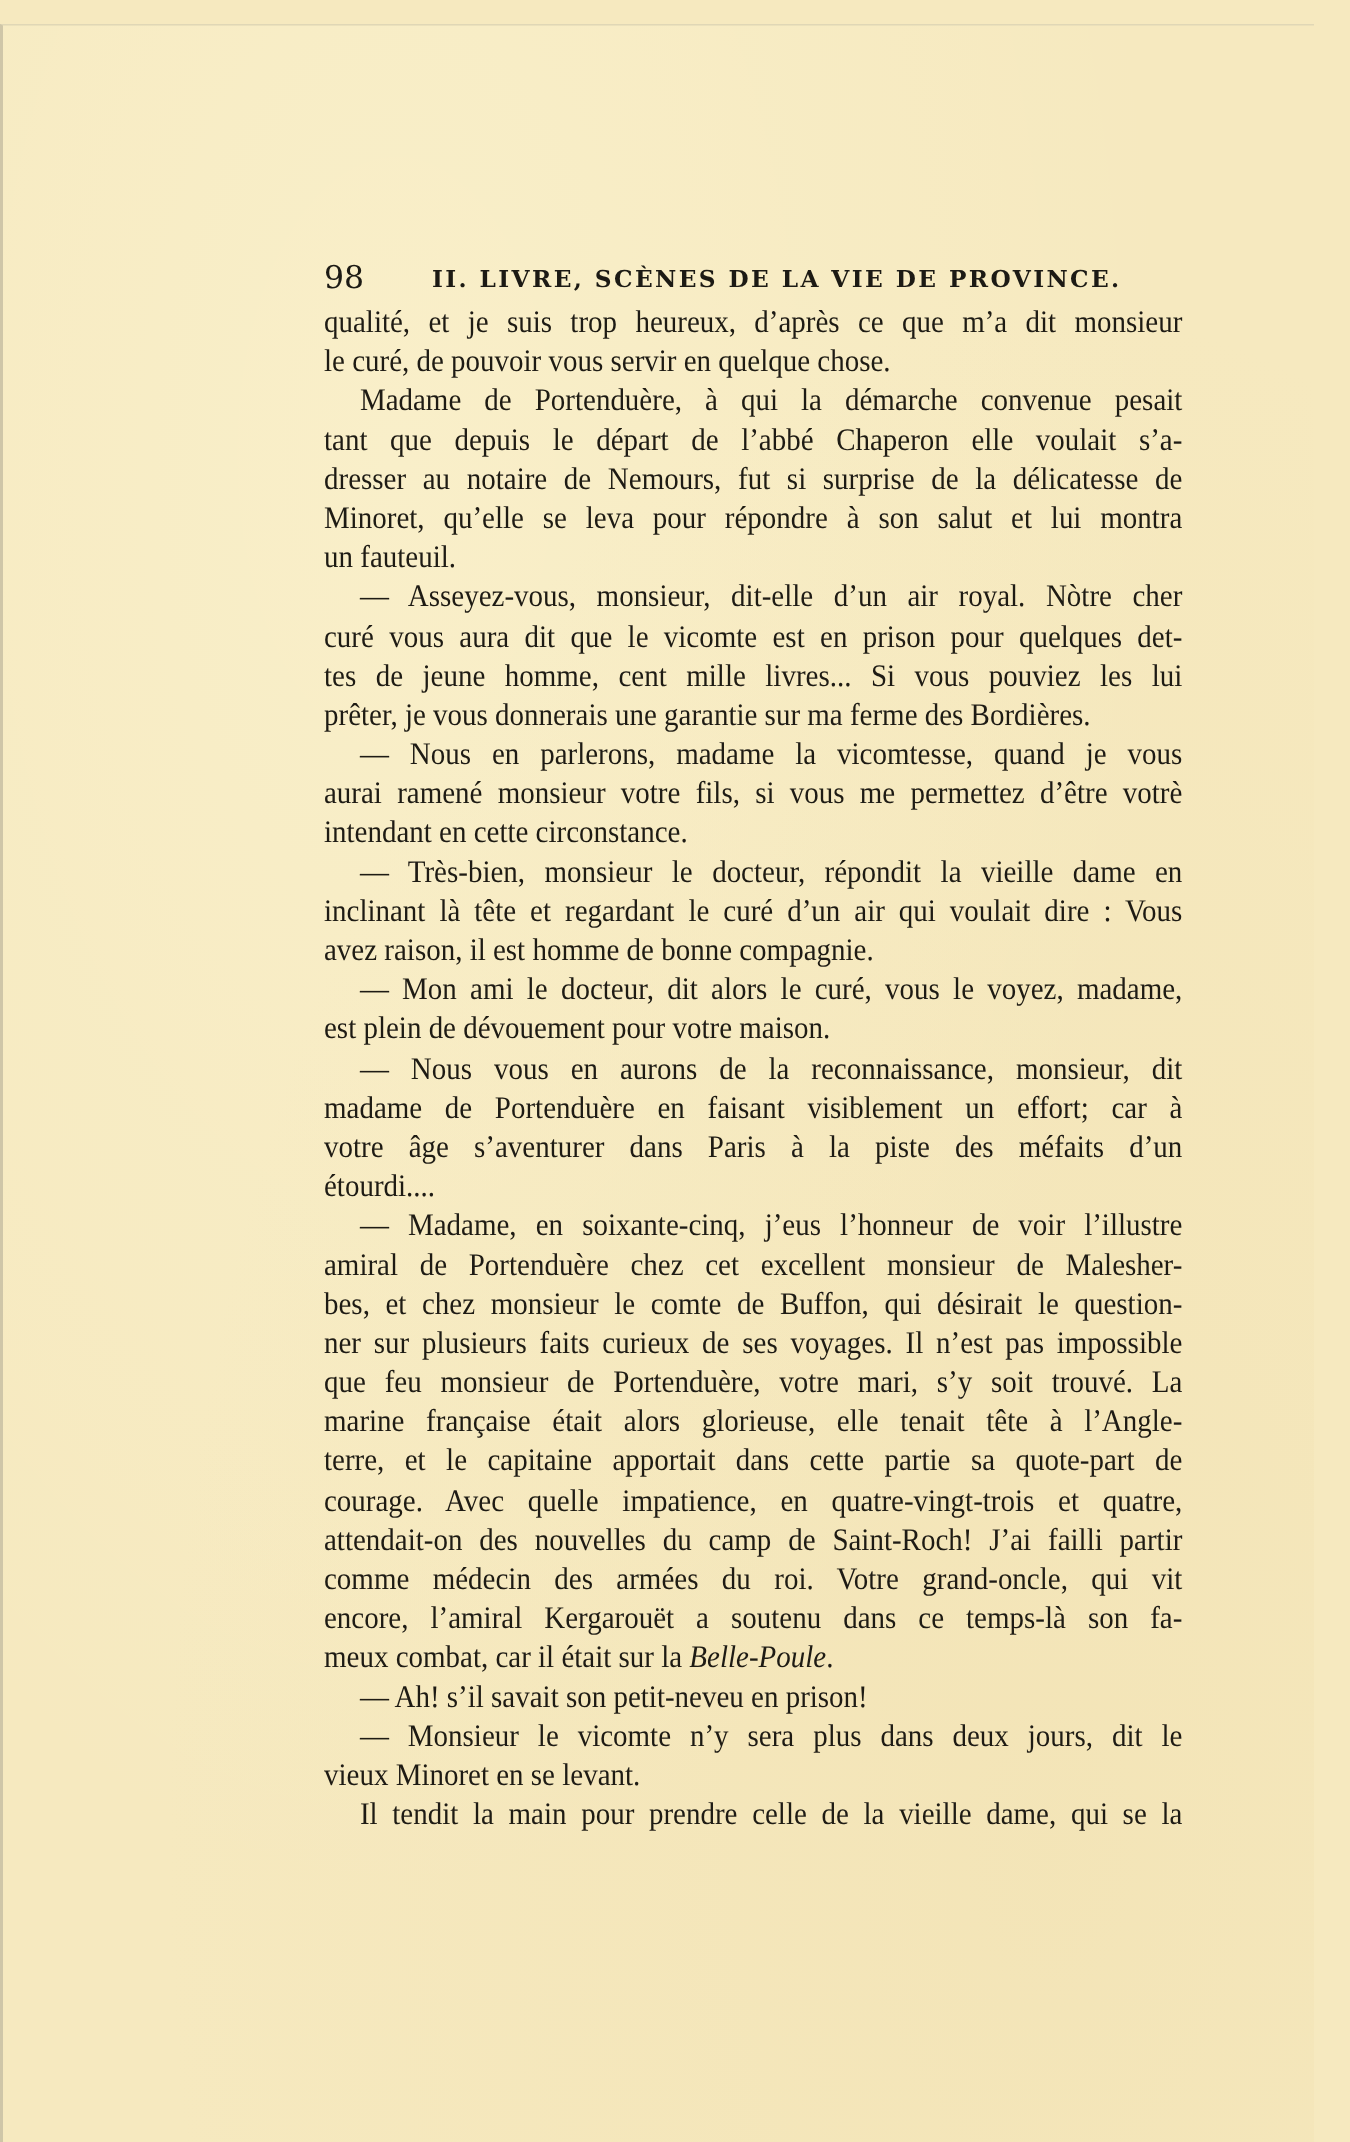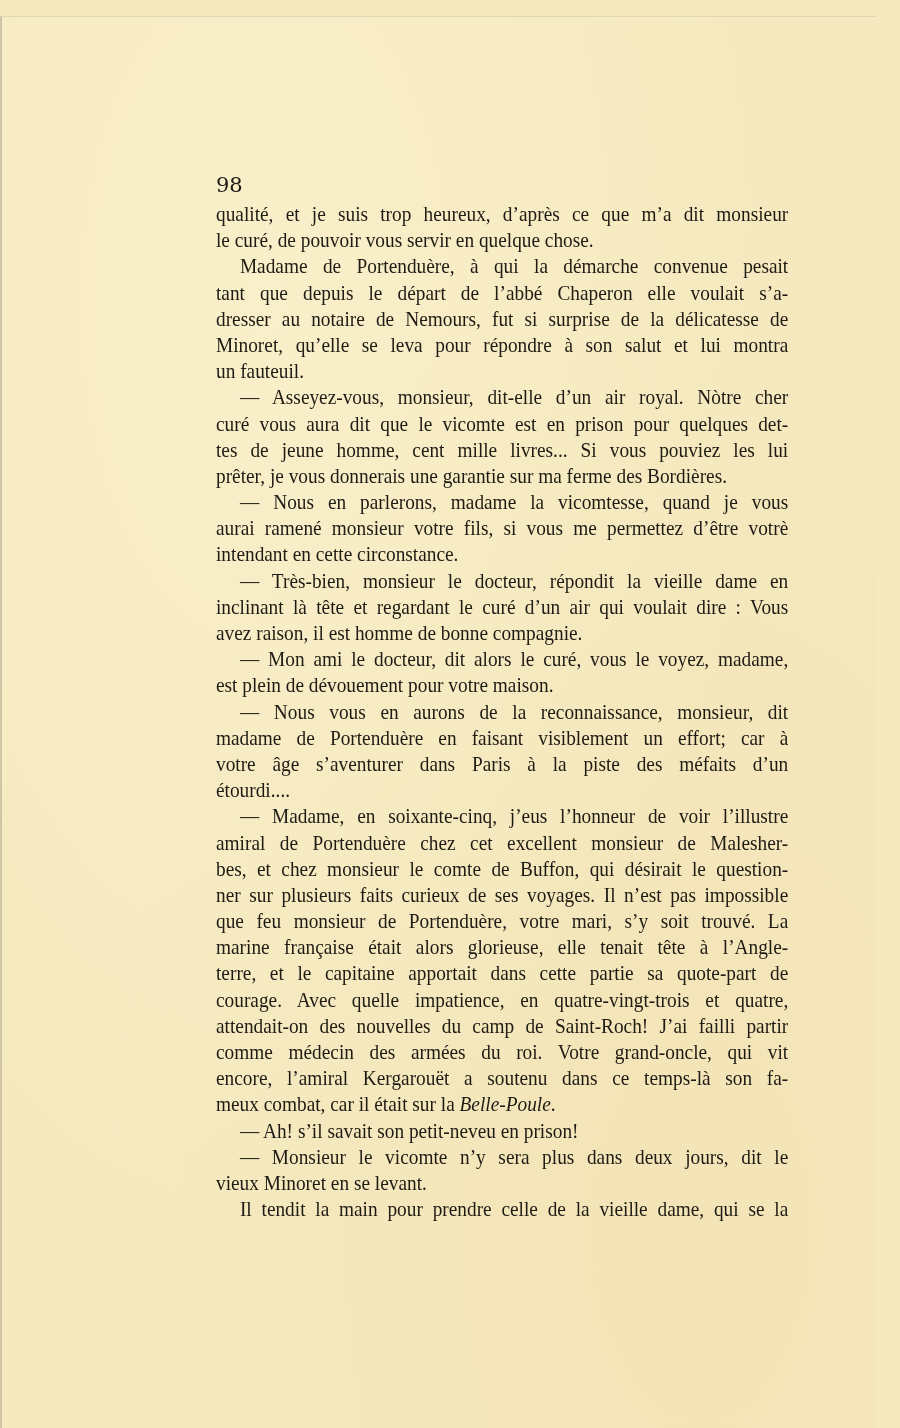--- a/index.html
+++ b/index.html
@@ -82,20 +82,21 @@
       font-style: italic;
     }
   </style>
 </head>
 <body>
 
 <div class="page">
 
   <div class="running-head">
     <span class="page-number">98</span>
+    <span class="head-title">II. LIVRE, SCÈNES DE LA VIE DE PROVINCE.</span>
   </div>
 
   <div class="body-text">
     <span class="line">qualité, et je suis trop heureux, d’après ce que m’a dit monsieur</span>
     <span class="line last">le curé, de pouvoir vous servir en quelque chose.</span>
     <span class="line indent">Madame de Portenduère, à qui la démarche convenue pesait</span>
     <span class="line">tant que depuis le départ de l’abbé Chaperon elle voulait s’a-</span>
     <span class="line">dresser au notaire de Nemours, fut si surprise de la délicatesse de</span>
     <span class="line">Minoret, qu’elle se leva pour répondre à son salut et lui montra</span>
     <span class="line last">un fauteuil.</span>

